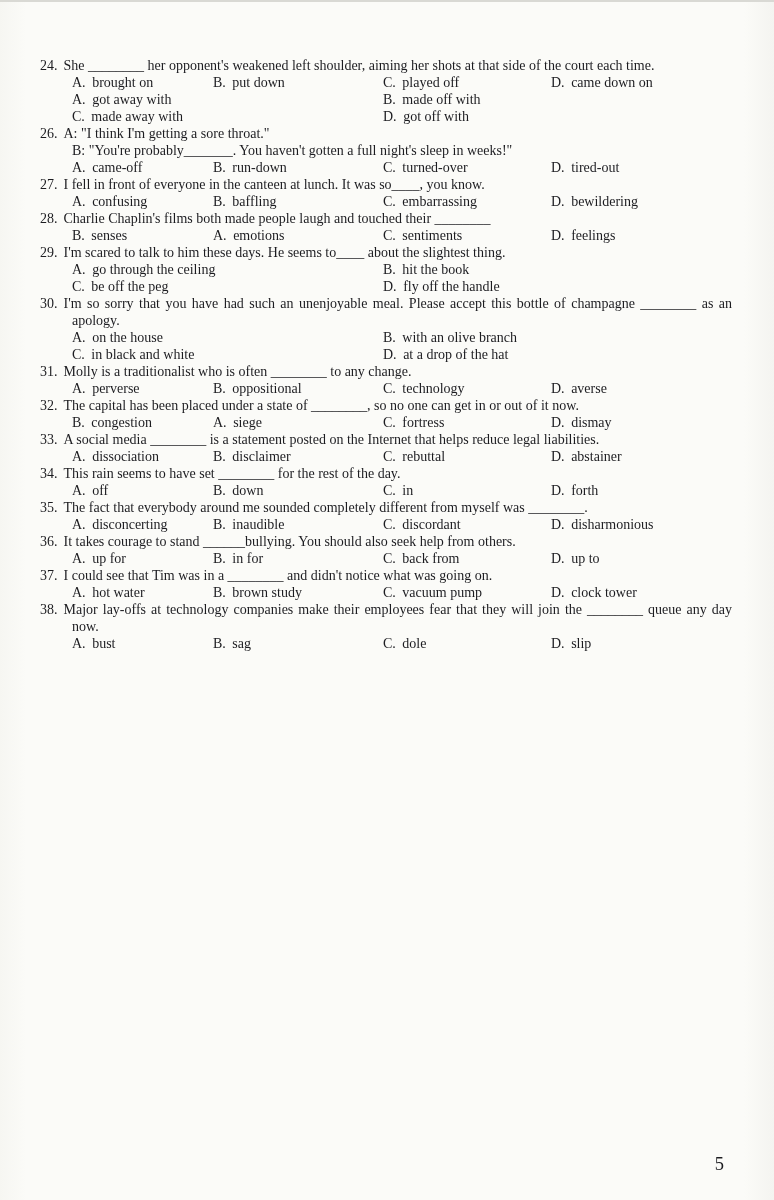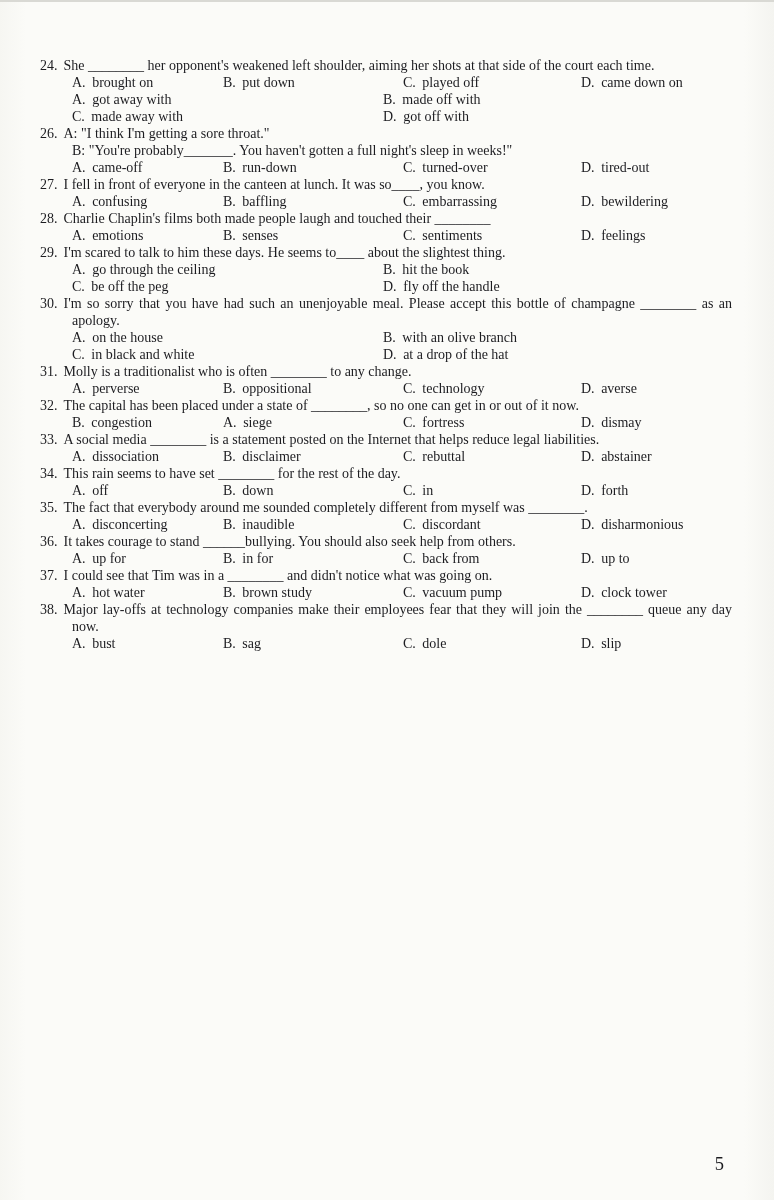--- a/index.html
+++ b/index.html
@@ -35,21 +35,21 @@
     text-align: justify;
     padding-left: 32px;
     text-indent: -32px;
     white-space: pre-wrap;
   }
   .qnum { margin-right: 6px; }
   .options {
     margin-left: 32px;
     display: grid;
   }
-  .options-4col { grid-template-columns: 141px 170px 168px 1fr; gap: 10px; }
+  .options-4col { grid-template-columns: 141px 170px 168px 1fr; }
   .options-2col { grid-template-columns: 311px 1fr; }
   .option { white-space: nowrap; overflow: visible; }
   .opt-letter { margin-right: 3px; }
   .page-number {
     position: absolute;
     right: 50px;
     bottom: 25px;
     font-size: 18.5px;
   }
 </style>
@@ -95,22 +95,22 @@
           <span class="option"><span class="opt-letter">A.</span> <span class="opt-text">confusing</span></span>
           <span class="option"><span class="opt-letter">B.</span> <span class="opt-text">baffling</span></span>
           <span class="option"><span class="opt-letter">C.</span> <span class="opt-text">embarrassing</span></span>
           <span class="option"><span class="opt-letter">D.</span> <span class="opt-text">bewildering</span></span>
         </div>
       </div>
 
   <div class="question-block">
         <div class="stem"><span class="qnum">28.</span><span class="stem-text">Charlie Chaplin's films both made people laugh and touched their ________</span></div>
         <div class="options options-4col">
+          <span class="option"><span class="opt-letter">B.</span> <span class="opt-text">senses</span></span>
           <span class="option"><span class="opt-letter">A.</span> <span class="opt-text">emotions</span></span>
-          <span class="option"><span class="opt-letter">B.</span> <span class="opt-text">senses</span></span>
           <span class="option"><span class="opt-letter">C.</span> <span class="opt-text">sentiments</span></span>
           <span class="option"><span class="opt-letter">D.</span> <span class="opt-text">feelings</span></span>
         </div>
       </div>
 
   <div class="question-block">
         <div class="stem"><span class="qnum">29.</span><span class="stem-text">I'm scared to talk to him these days. He seems to____ about the slightest thing.</span></div>
         <div class="options options-2col">
           <span class="option"><span class="opt-letter">A.</span> <span class="opt-text">go through the ceiling</span></span>
           <span class="option"><span class="opt-letter">B.</span> <span class="opt-text">hit the book</span></span>

